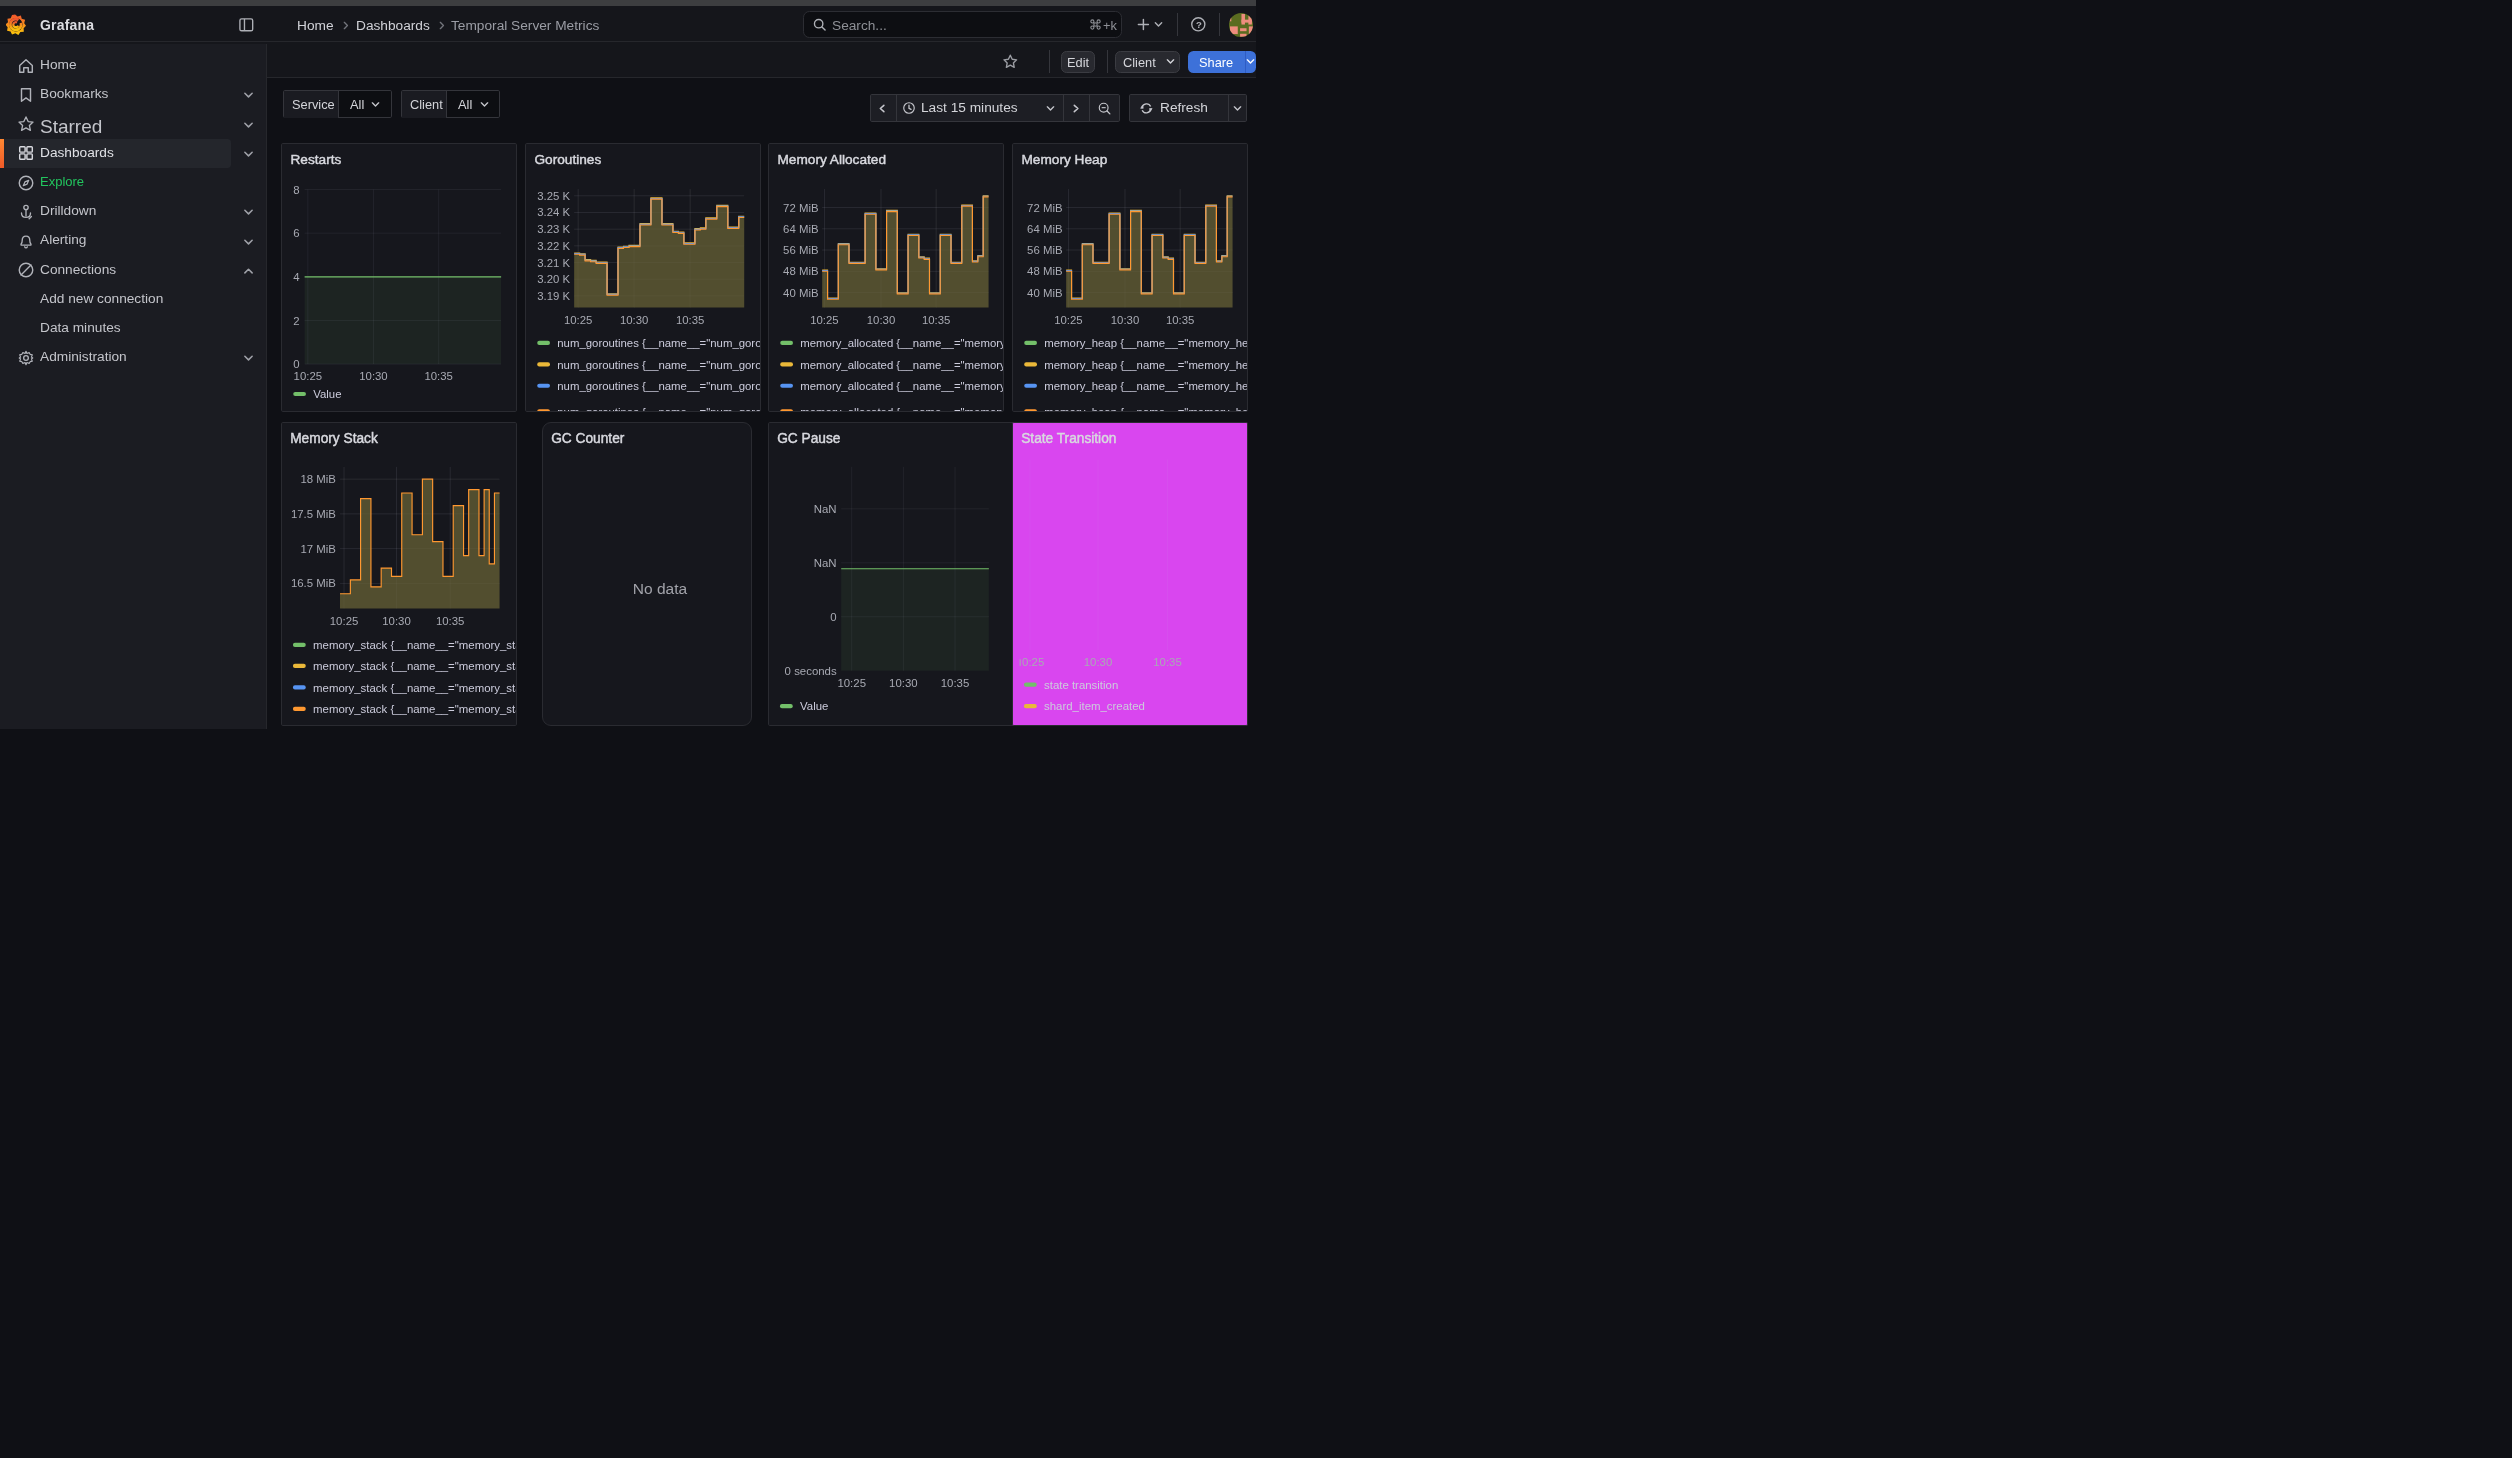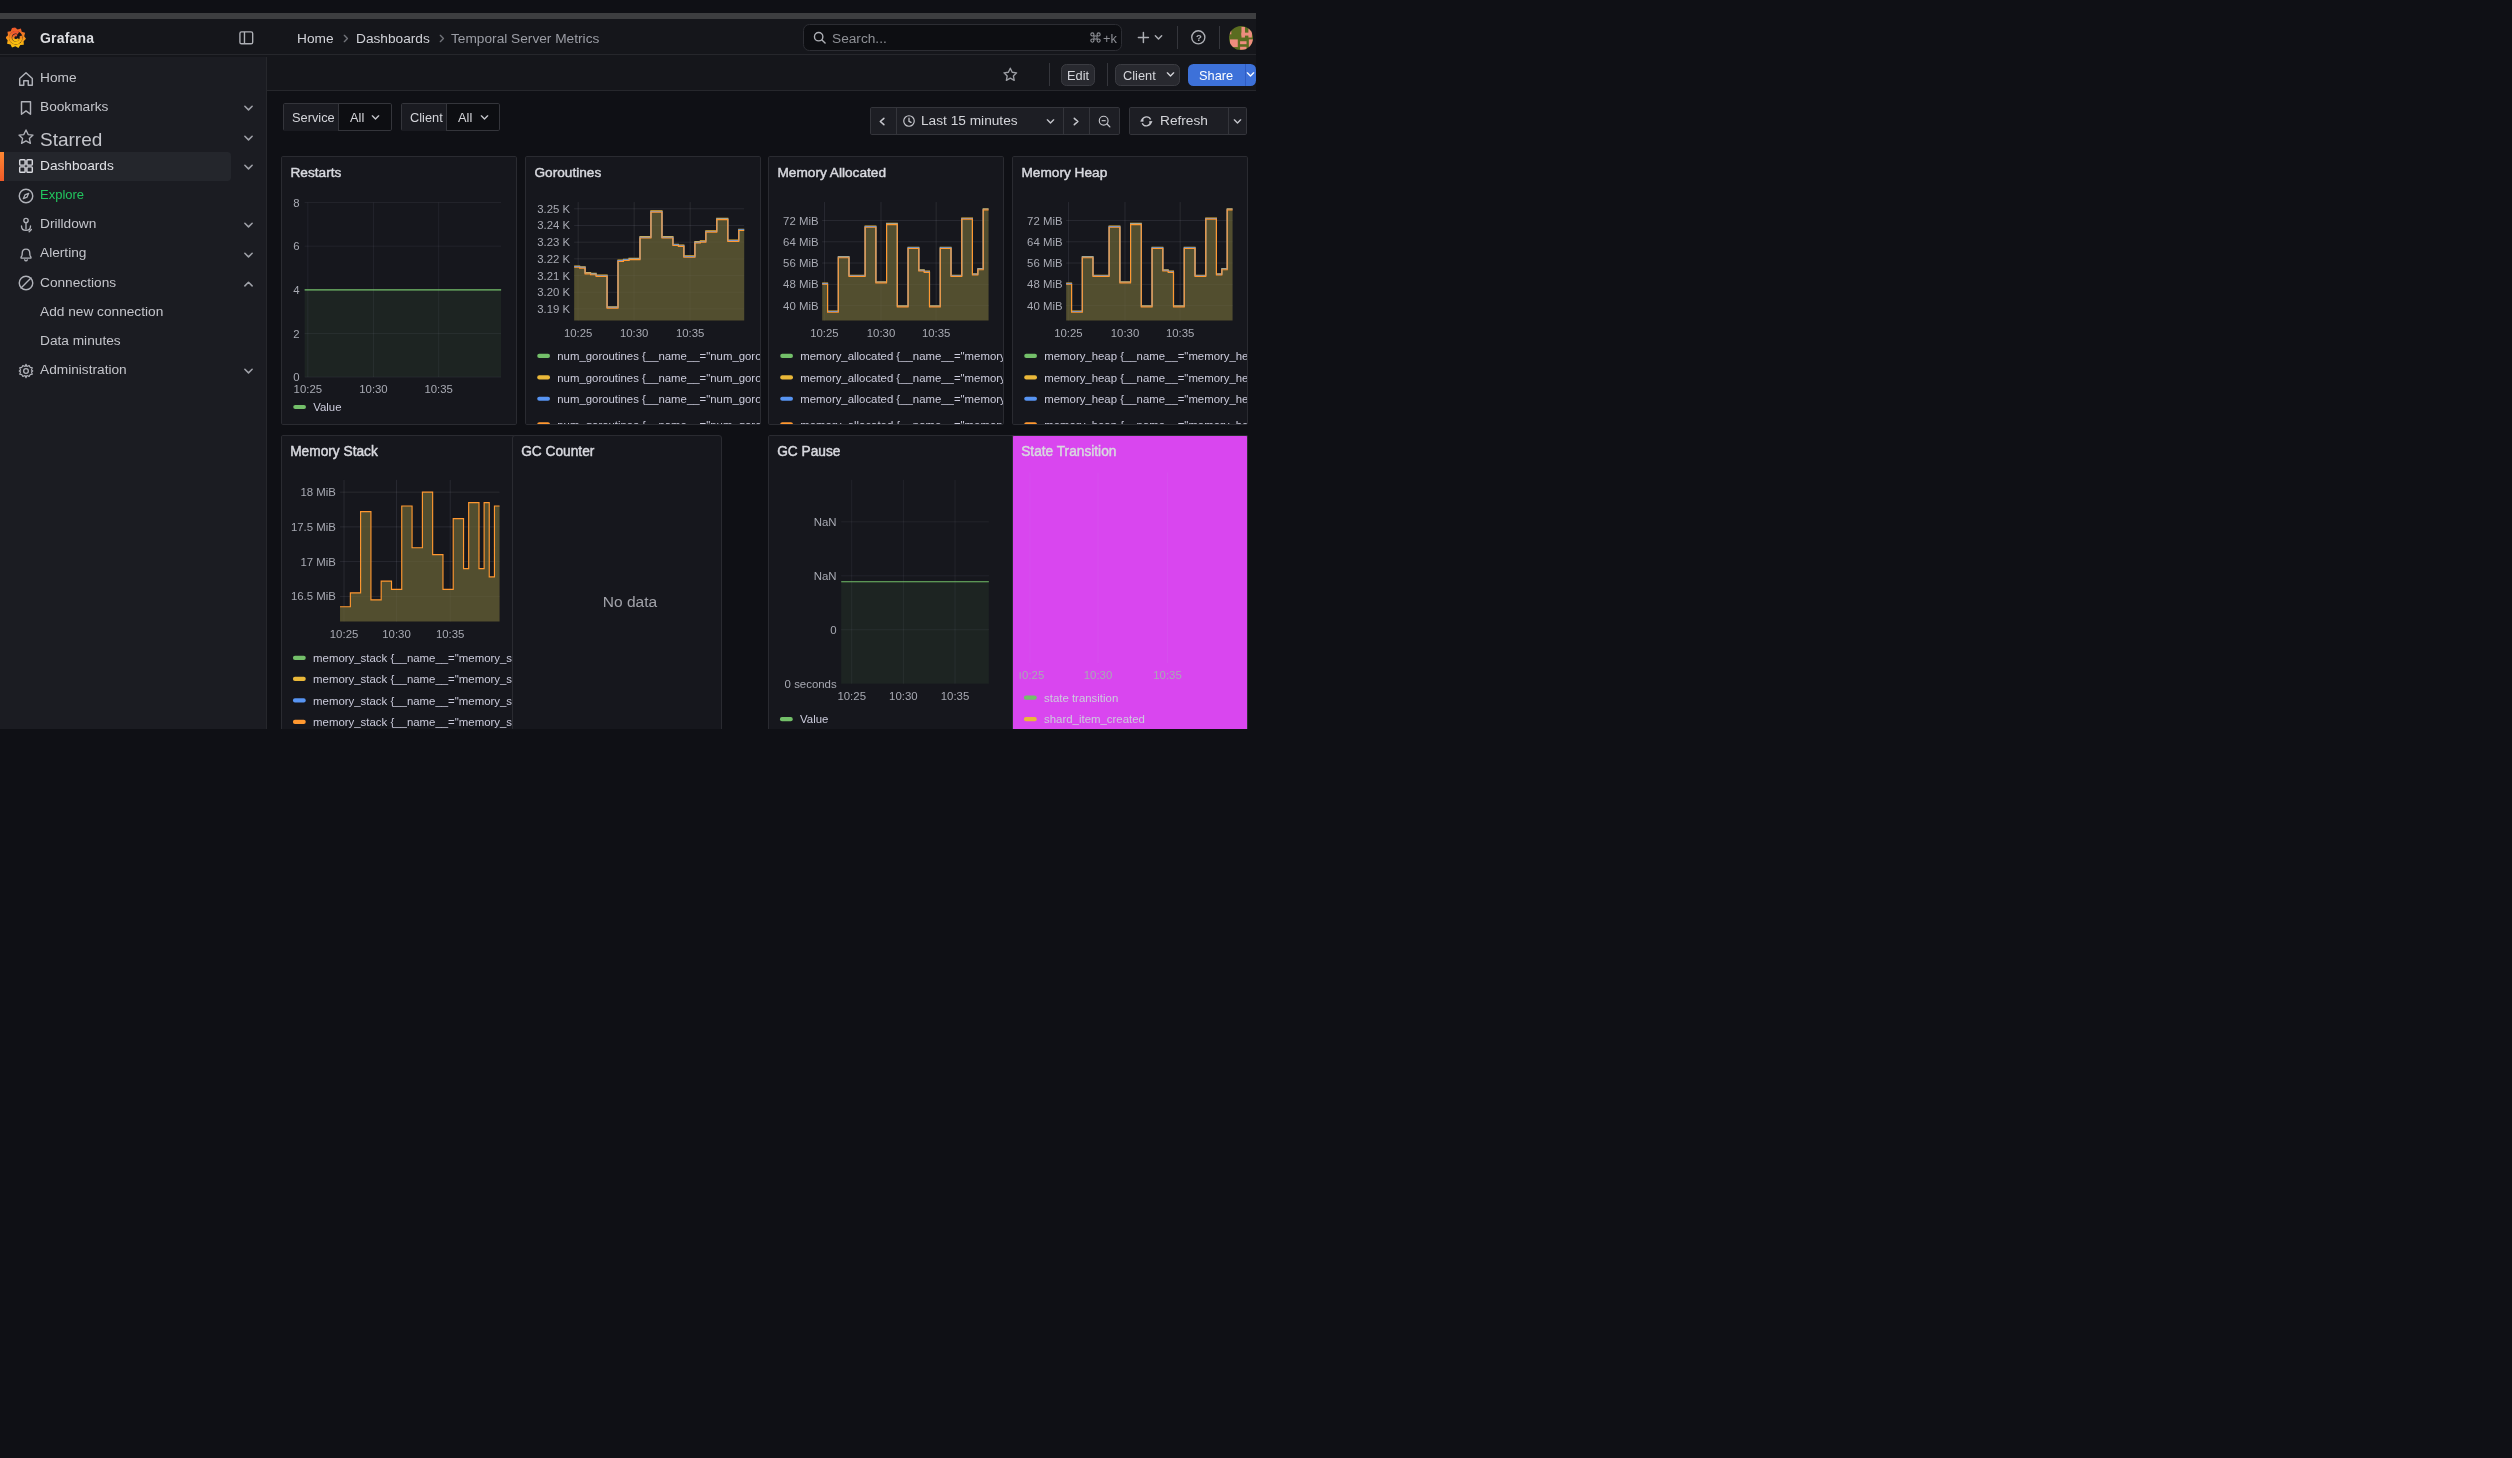--- a/index.html
+++ b/index.html
@@ -1,17 +1,17 @@
 <!DOCTYPE html>
 <html style="font-size:14.6px"><head><meta charset="utf-8">
 <style>
 * { margin:0; padding:0; -webkit-font-smoothing:antialiased; }
 html,body { width:1256px; height:729px; background:#0f1015;
   font-family:"Liberation Sans", sans-serif; overflow:hidden; }
-#root { position:relative; width:1256px; height:729px;margin-top:13px; }
+#root { position:relative; width:1256px; height:729px; }
 </style></head>
 <body>
 <div id="root">
 <div style="position:absolute;left:0;top:0;width:1256px;height:6.4px;background:#3d3e40"></div>
     <div style="position:absolute;left:0;top:6.4px;width:1256px;height:36px;background:#15161b;border-bottom:0.9px solid #26272c;box-sizing:border-box"></div>
     <div style="position:absolute;left:0;top:42px;width:1256px;height:36px;background:#15161b;border-bottom:0.9px solid #26272c;box-sizing:border-box"></div>
     <div style="position:absolute;left:0;top:44px;width:267px;height:685px;background:#1b1c22;border-right:0.9px solid #26272c;box-sizing:border-box"></div>
     <svg style="position:absolute;left:5.5px;top:13.7px" width="20" height="21" viewBox="0 0 22 23" fill="none">
       <defs>
         <linearGradient id="lg" x1="0" y1="0" x2="0" y2="1">
@@ -408,21 +408,21 @@
         <rect x="13" y="241.5" width="14" height="4.5" rx="2.2" fill="#73bf69"></rect>
         <text x="35" y="244" font-size="12.5" fill="#ccccdc" text-anchor="start" font-weight="400" font-family="Liberation Sans, sans-serif" dominant-baseline="central">memory_stack {__name__="memory_stack", instance</text>
         <rect x="13" y="264.5" width="14" height="4.5" rx="2.2" fill="#eab839"></rect>
         <text x="35" y="267" font-size="12.5" fill="#ccccdc" text-anchor="start" font-weight="400" font-family="Liberation Sans, sans-serif" dominant-baseline="central">memory_stack {__name__="memory_stack", instance</text>
         <rect x="13" y="288.0" width="14" height="4.5" rx="2.2" fill="#5794f2"></rect>
         <text x="35" y="290.5" font-size="12.5" fill="#ccccdc" text-anchor="start" font-weight="400" font-family="Liberation Sans, sans-serif" dominant-baseline="central">memory_stack {__name__="memory_stack", instance</text>
         <rect x="13" y="311.5" width="14" height="4.5" rx="2.2" fill="#ff9830"></rect>
         <text x="35" y="314" font-size="12.5" fill="#ccccdc" text-anchor="start" font-weight="400" font-family="Liberation Sans, sans-serif" dominant-baseline="central">memory_stack {__name__="memory_stack", instance</text>
       </svg>
     </div>
-    <div style="position:absolute;left:512px;top:422px;width:210px;height:304px;background:#16171d;border:0.9px solid #2a2b31;border-radius:3px;overflow:hidden;box-sizing:border-box">
+    <div style="position:absolute;left:542px;top:422px;width:210px;height:304px;background:#16171d;border:0.9px solid #2a2b31;border-radius:9px;overflow:hidden;box-sizing:border-box">
       <svg width="236" height="304" viewBox="0 0 258 332.5" style="position:absolute;left:-0.9px;top:-0.9px">
         <text x="10" y="18" font-size="15" fill="#d8d9df" text-anchor="start" stroke="#d8d9df" stroke-width="0.5" font-weight="400" font-family="Liberation Sans, sans-serif" dominant-baseline="central">GC Counter</text>
         <text x="129" y="182" font-size="17" fill="#a2a3aa" text-anchor="middle" font-weight="400" font-family="Liberation Sans, sans-serif" dominant-baseline="central">No data</text>
       </svg>
     </div>
     <div style="position:absolute;left:768px;top:422px;width:275px;height:304px;background:#16171d;border:0.9px solid #2a2b31;border-radius:1.8px;overflow:hidden;box-sizing:border-box">
       <svg width="236" height="304" viewBox="0 0 258 332.5" style="position:absolute;left:-0.9px;top:-0.9px">
         <text x="10" y="18" font-size="15" fill="#d8d9df" text-anchor="start" stroke="#d8d9df" stroke-width="0.5" font-weight="400" font-family="Liberation Sans, sans-serif" dominant-baseline="central">GC Pause</text>
         <line x1="80" y1="95.0" x2="241.5" y2="95.0" stroke="rgba(204,204,220,0.08)" stroke-width="1"></line>
         <line x1="80" y1="154.0" x2="241.5" y2="154.0" stroke="rgba(204,204,220,0.08)" stroke-width="1"></line>

